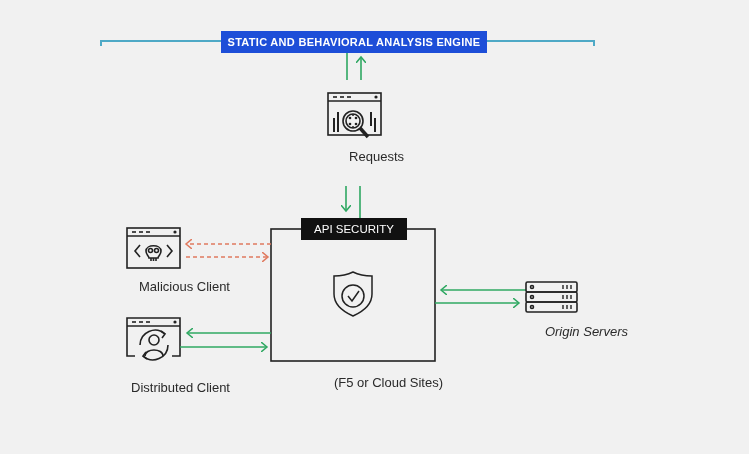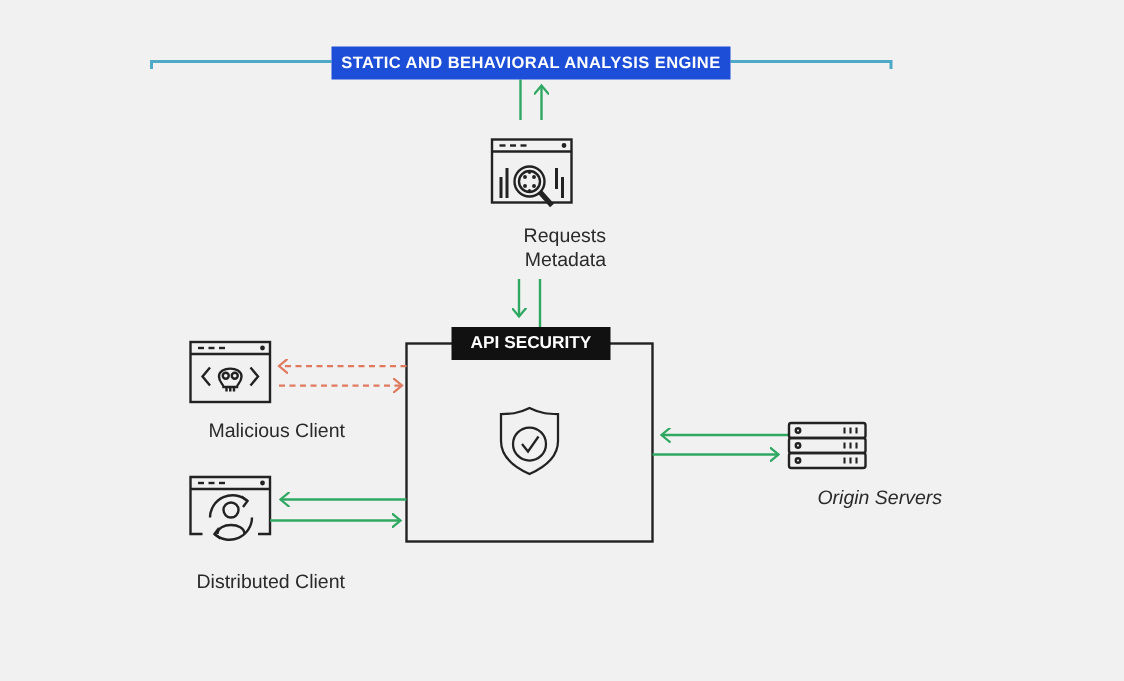--- a/index.html
+++ b/index.html
@@ -4,21 +4,21 @@
 <style>
   html, body { margin:0; padding:0; }
   body { width:749px; height:454px; background:#f1f1f1; position:relative; overflow:hidden;
          font-family:"Liberation Sans", sans-serif; color:#2a2a2a; }
   svg.diagram { position:absolute; left:0; top:0; }
   .lbl { position:absolute; font-size:13px; text-align:right; line-height:16px; color:#2a2a2a; }
   .banner { position:absolute; left:221px; top:31px; width:266px; height:22px; background:#1d4ed8;
             color:#ffffff; font-weight:bold; font-size:11px; letter-spacing:0.3px; display:flex;
             align-items:center; justify-content:center; font-family:"Liberation Sans", sans-serif; }
   .api { position:absolute; left:301px; top:218px; width:106px; height:22px; background:#111111;
-         color:#fff; font-weight:bold; font-size:11.5px; display:flex; align-items:center; justify-content:center; }
+         color:#fff; font-weight:normal; font-size:11.5px; display:flex; align-items:center; justify-content:center; }
 </style>
 </head>
 <body>
 
 <svg class="diagram" width="749" height="454" viewBox="0 0 749 454">
   <defs>
     <marker id="ag" markerWidth="8" markerHeight="10" refX="6" refY="5" orient="auto" markerUnits="userSpaceOnUse">
       <path d="M0,0 L6,5 L0,10" fill="none" stroke="#2fa862" stroke-width="1.5"></path>
     </marker>
     <marker id="ar" markerWidth="8" markerHeight="10" refX="6" refY="5" orient="auto" markerUnits="userSpaceOnUse">
@@ -122,23 +122,23 @@
         <line x1="567" y1="305" x2="567" y2="309"></line>
         <line x1="571" y1="305" x2="571" y2="309"></line>
     </g>
   </g>
 </svg>
 
 <div class="banner">STATIC AND BEHAVIORAL ANALYSIS ENGINE</div>
 
 <div class="lbl" style="left:304px; top:149px; width:100px;">
   <div>Requests</div>
-  <div>Metadata</div>
 </div>
 
 <div class="api">API SECURITY</div>
 
 <div class="lbl" style="left:80px; top:279px; width:150px;">Malicious Client</div>
 <div class="lbl" style="left:80px; top:380px; width:150px;">Distributed Client</div>
 <div class="lbl" style="left:478px; top:324px; width:150px;font-style:italic;">Origin Servers</div>
 
 <div class="lbl" style="left:263px; top:375px; width:180px;">
+  <div>(F5 or Cloud Sites)</div>
 </div>
 
 </body></html>

